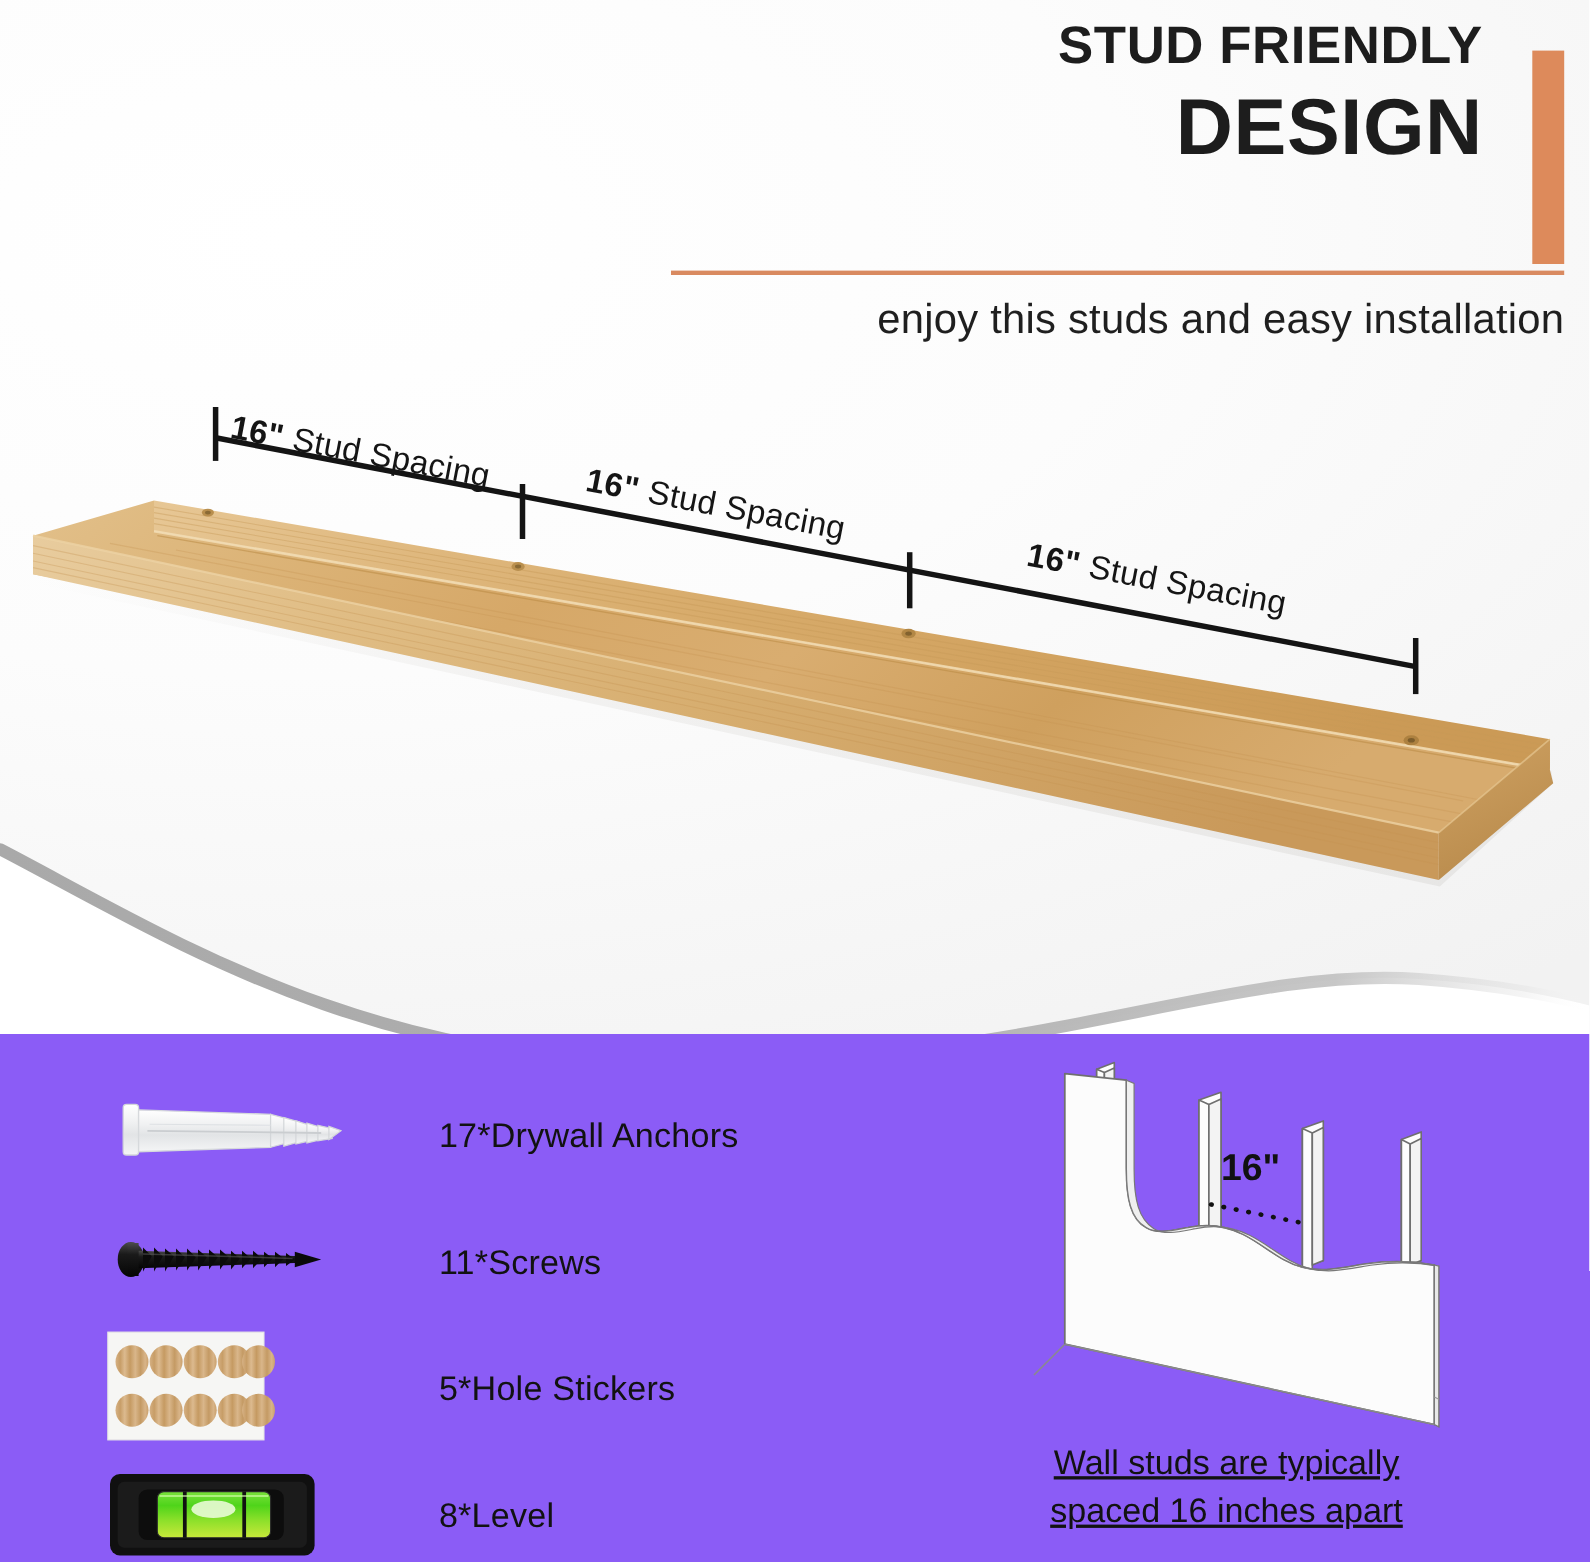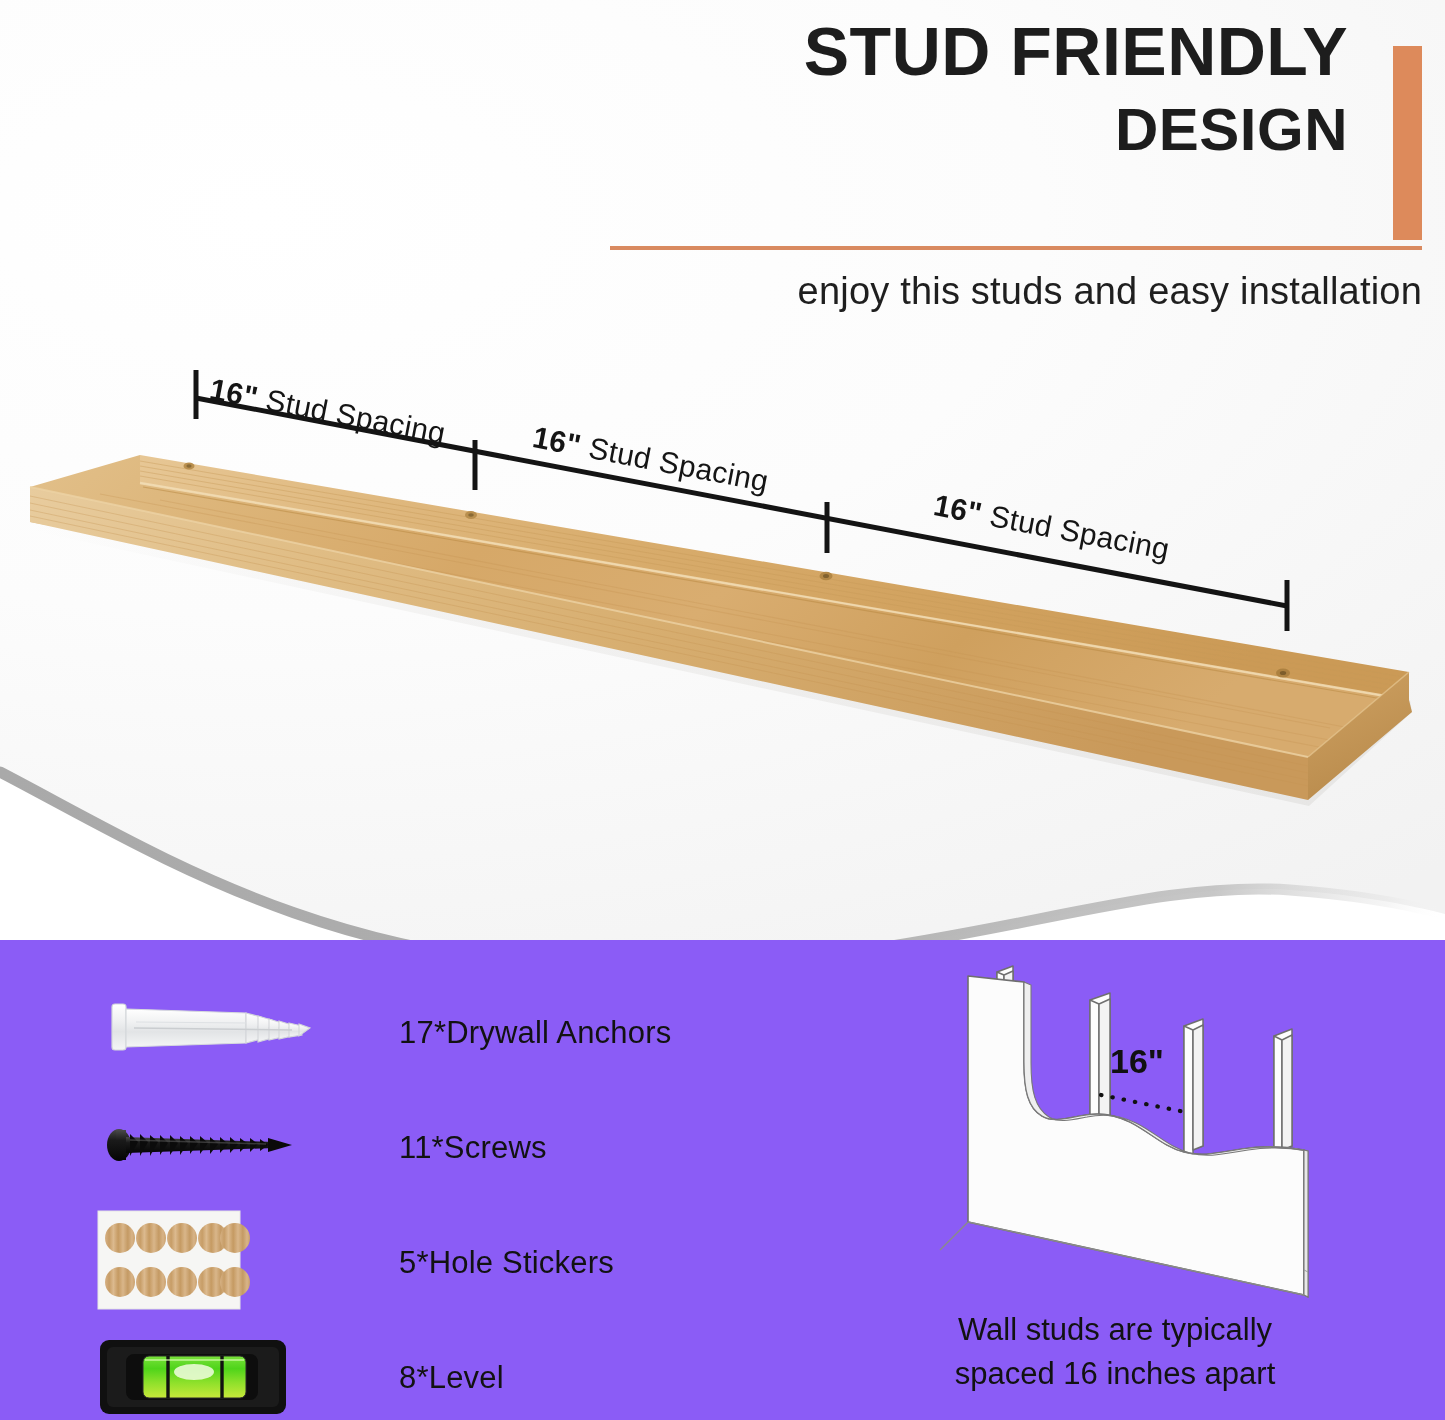--- a/index.html
+++ b/index.html
@@ -20,22 +20,22 @@
       radial-gradient(120% 90% at 18% 22%, #ffffff 0%, #fcfcfc 45%, #f6f6f6 78%, #f2f2f2 100%);
     overflow:hidden;
   }
 
   
   #headline{ position:absolute; right:23px; top:18px; width:812px; text-align:right; }
   .h-line{
     font-weight:700; color:#1d1d1d; letter-spacing:.5px;
     line-height:.98; white-space:nowrap;
   }
-  #h1a{ font-size:68px; padding-right:74px; }
-  #h1b{ font-size:60px; padding-right:74px; margin-top:16px; }
+  #h1a{ font-size:48px; padding-right:74px; }
+  #h1b{ font-size:72px; padding-right:74px; margin-top:16px; }
   #accent-bar{
     position:absolute; right:0px; top:28px;
     width:29px; height:194px; background:#dd8a5b;
   }
   #rule{
     position:absolute; left:0; right:0; top:228px;
     height:4px; background:#d98a60;
   }
   #subline{
     position:absolute; right:0; top:252px; width:100%;
@@ -65,21 +65,21 @@
   .part-row{ position:relative; height:115px; }
   .part-art{ position:absolute; left:0; top:0; width:235px; height:110px; }
   .part-label{
     position:absolute; left:303px; top:50%; transform:translateY(-50%);
     font-size:31px; color:#121212; white-space:nowrap; letter-spacing:.2px;
   }
 
   #studfig{ position:absolute; left:912px; top:10px; width:410px; height:350px; }
   #studcap{
     position:absolute; left:880px; top:368px; width:470px;
-    text-align:center; font-size:31px; line-height:1.42; color:#121212;
+    text-align:center; font-size:31px; line-height:1.42; color:#121212;text-decoration:underline;
   }
   #studcap div{ white-space:nowrap; }
 </style>
 </head>
 <body>
 
 <div id="stage">
 
   <div id="upper">
 

